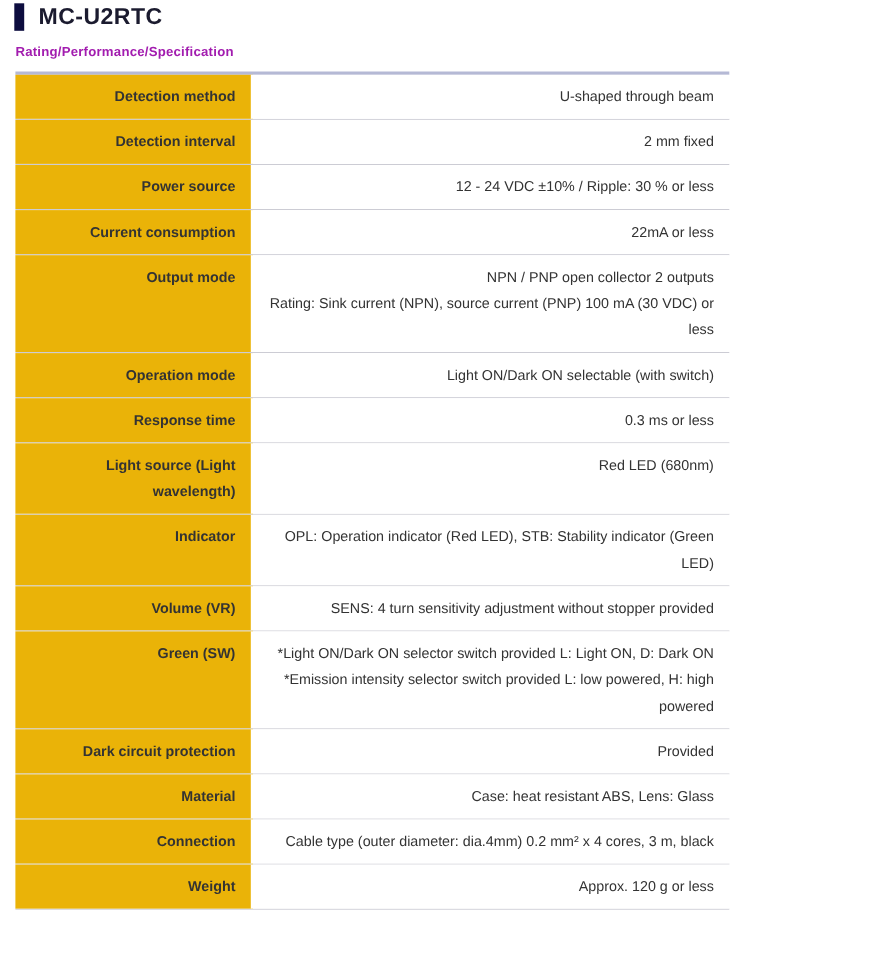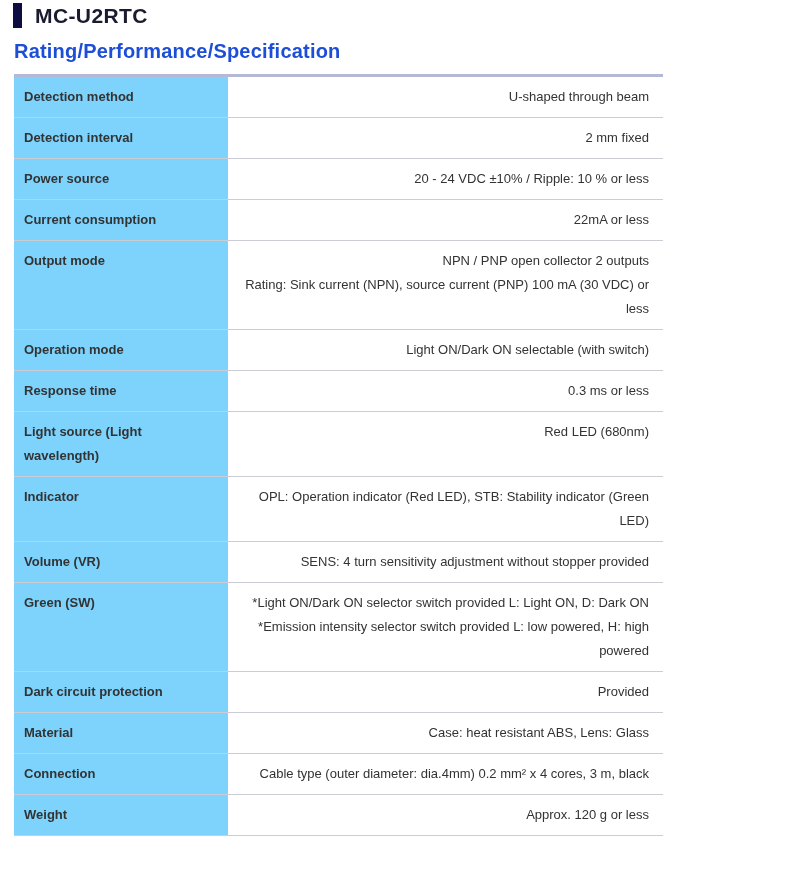--- a/index.html
+++ b/index.html
@@ -27,47 +27,48 @@
     margin-right: 13px;
   }
   .page-title {
     font-size: 21px;
     font-weight: bold;
     color: #1b1b2f;
     letter-spacing: 0.4px;
   }
   .subtitle {
     margin: 12px 0 0 14px;
-    font-size: 20px;
+    font-size: 12px;
     font-weight: bold;
-    color: #1d4ed8;
+    color: #a21caf;
     letter-spacing: 0.2px;
   }
   .spec-table {
     margin: 11px 0 0 14px;
     width: 649px;
     border-top: 3px solid #b5b9d5;
   }
   .spec-row {
     display: flex;
     border-bottom: 1px solid #ccccd4;
   }
   .cell {
     box-sizing: border-box;
     font-size: 13px;
     line-height: 24px;
     color: #333333;
   }
   .cell.label {
     width: 216px;
     flex: 0 0 216px;
-    background: #7dd3fc;
+    background: #eab308;
     font-weight: bold;
     padding: 8px 14px 8px 10px;
     border-right: 2px solid #ffffff;
+    text-align: right;
   }
   .cell.value {
     flex: 1 1 auto;
     background: #ffffff;
     padding: 8px 14px 8px 11px;
   }
   .value-line {
     min-height: 24px;
     text-align: right;
   }
@@ -94,21 +95,21 @@
         </div>
         <div class="spec-row">
           <div class="cell label">Detection interval</div>
           <div class="cell value">
             <div class="value-line">2 mm fixed</div>
           </div>
         </div>
         <div class="spec-row">
           <div class="cell label">Power source</div>
           <div class="cell value">
-            <div class="value-line">20 - 24 VDC ±10% / Ripple: 10 % or less</div>
+            <div class="value-line">12 - 24 VDC ±10% / Ripple: 30 % or less</div>
           </div>
         </div>
         <div class="spec-row">
           <div class="cell label">Current consumption</div>
           <div class="cell value">
             <div class="value-line">22mA or less</div>
           </div>
         </div>
         <div class="spec-row">
           <div class="cell label">Output mode</div>

